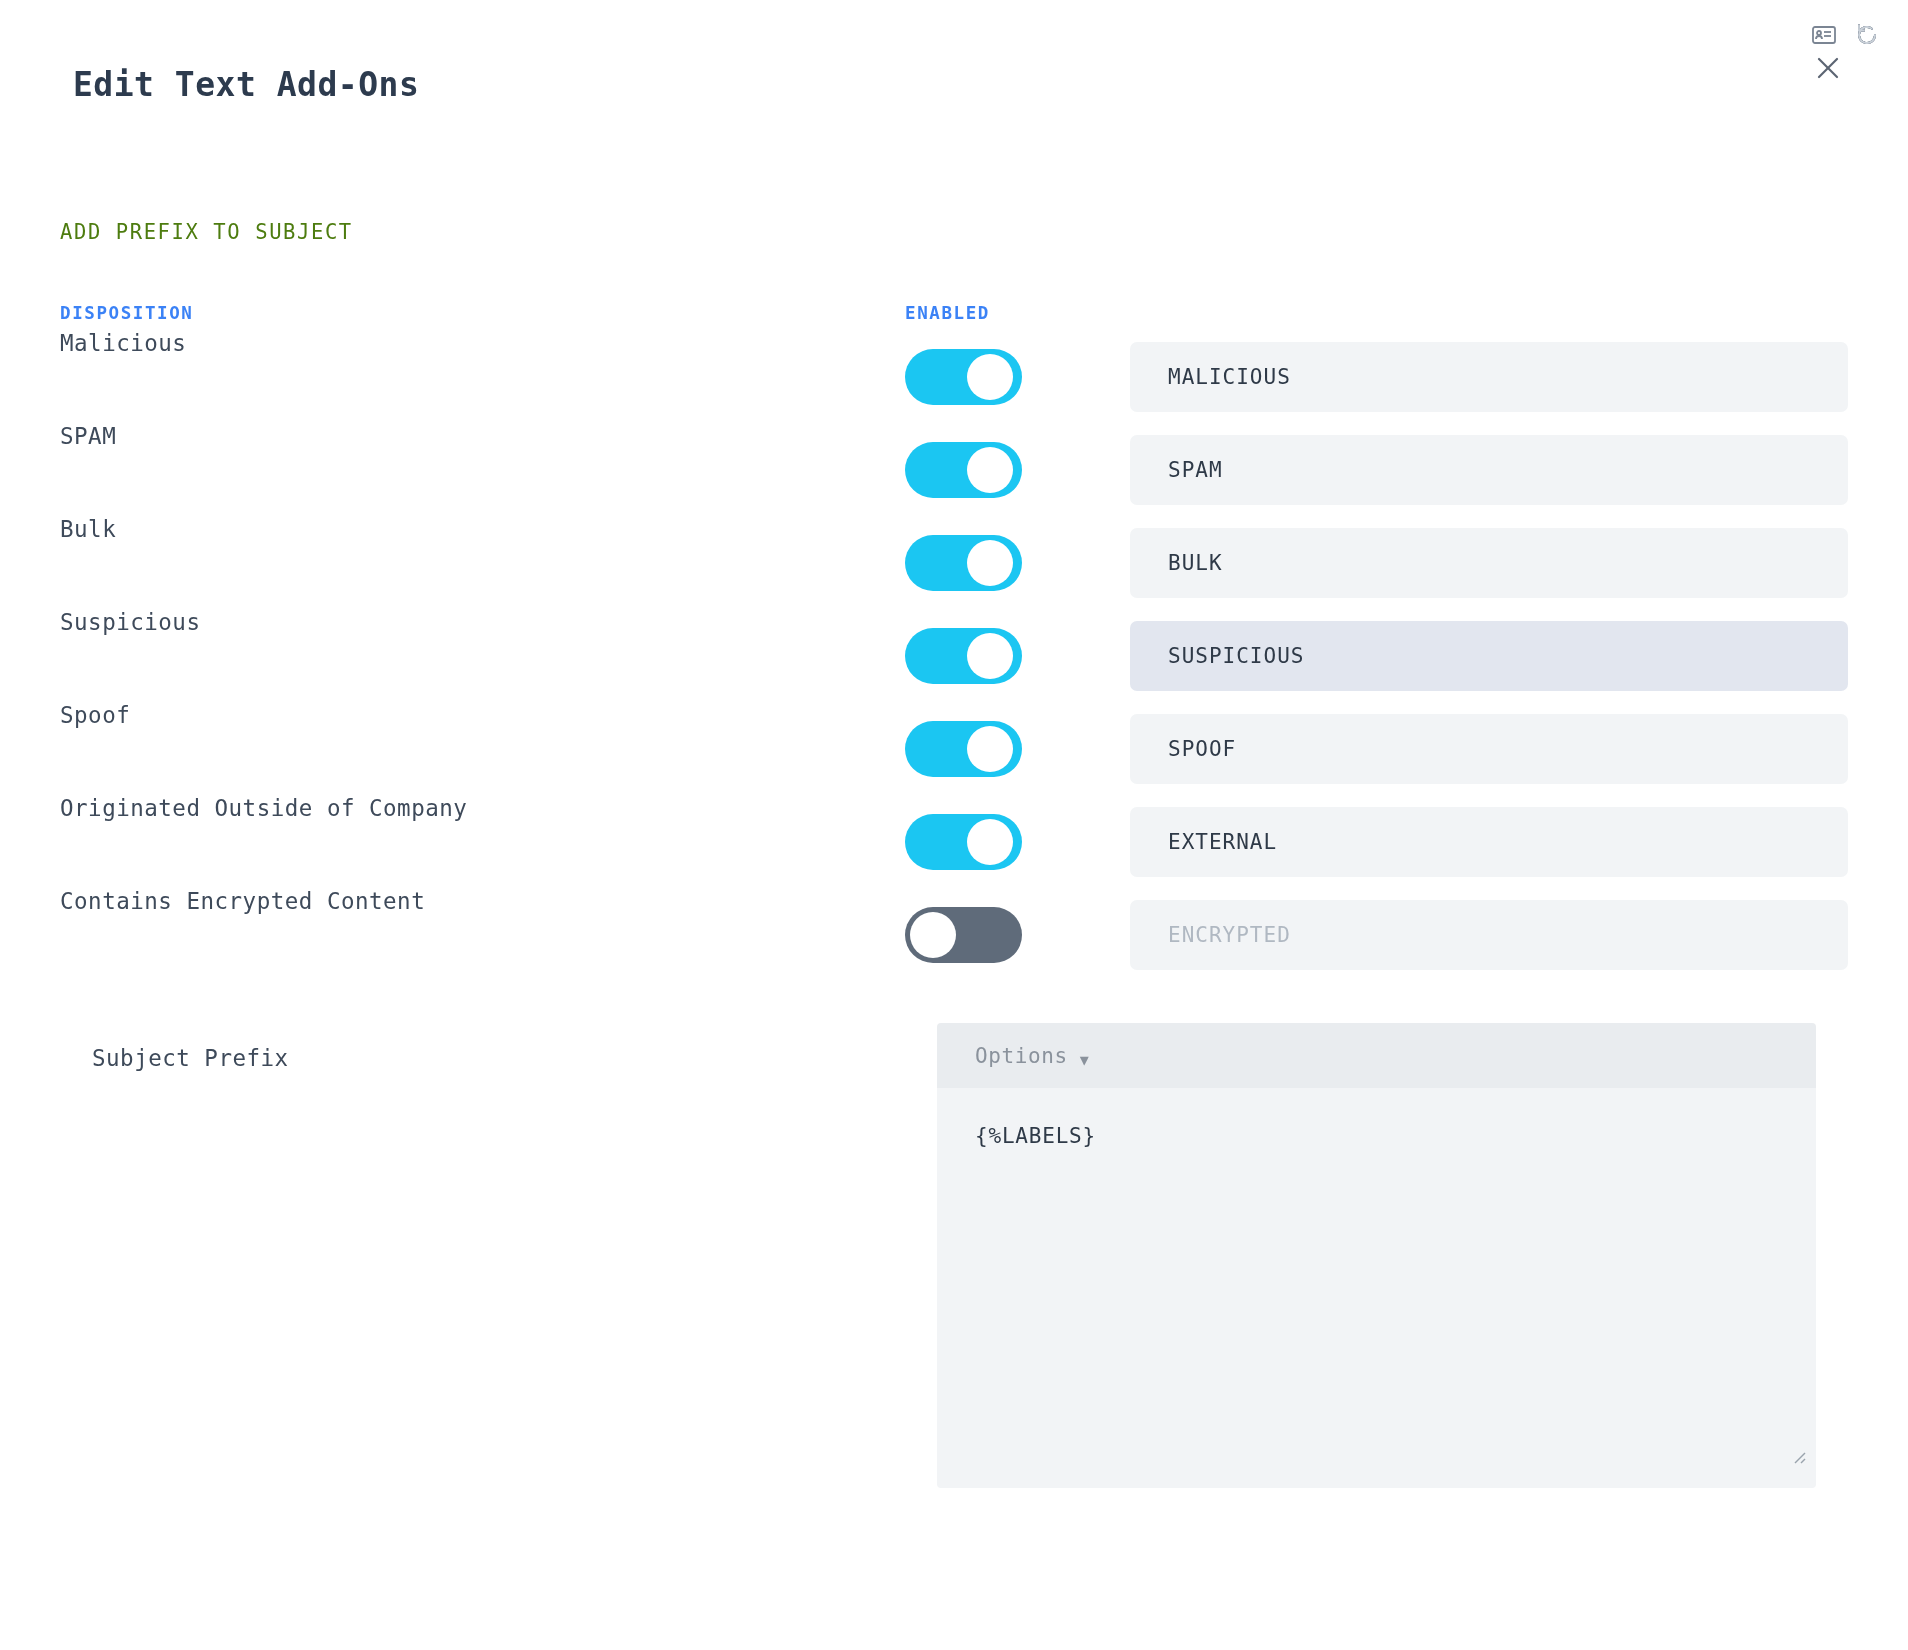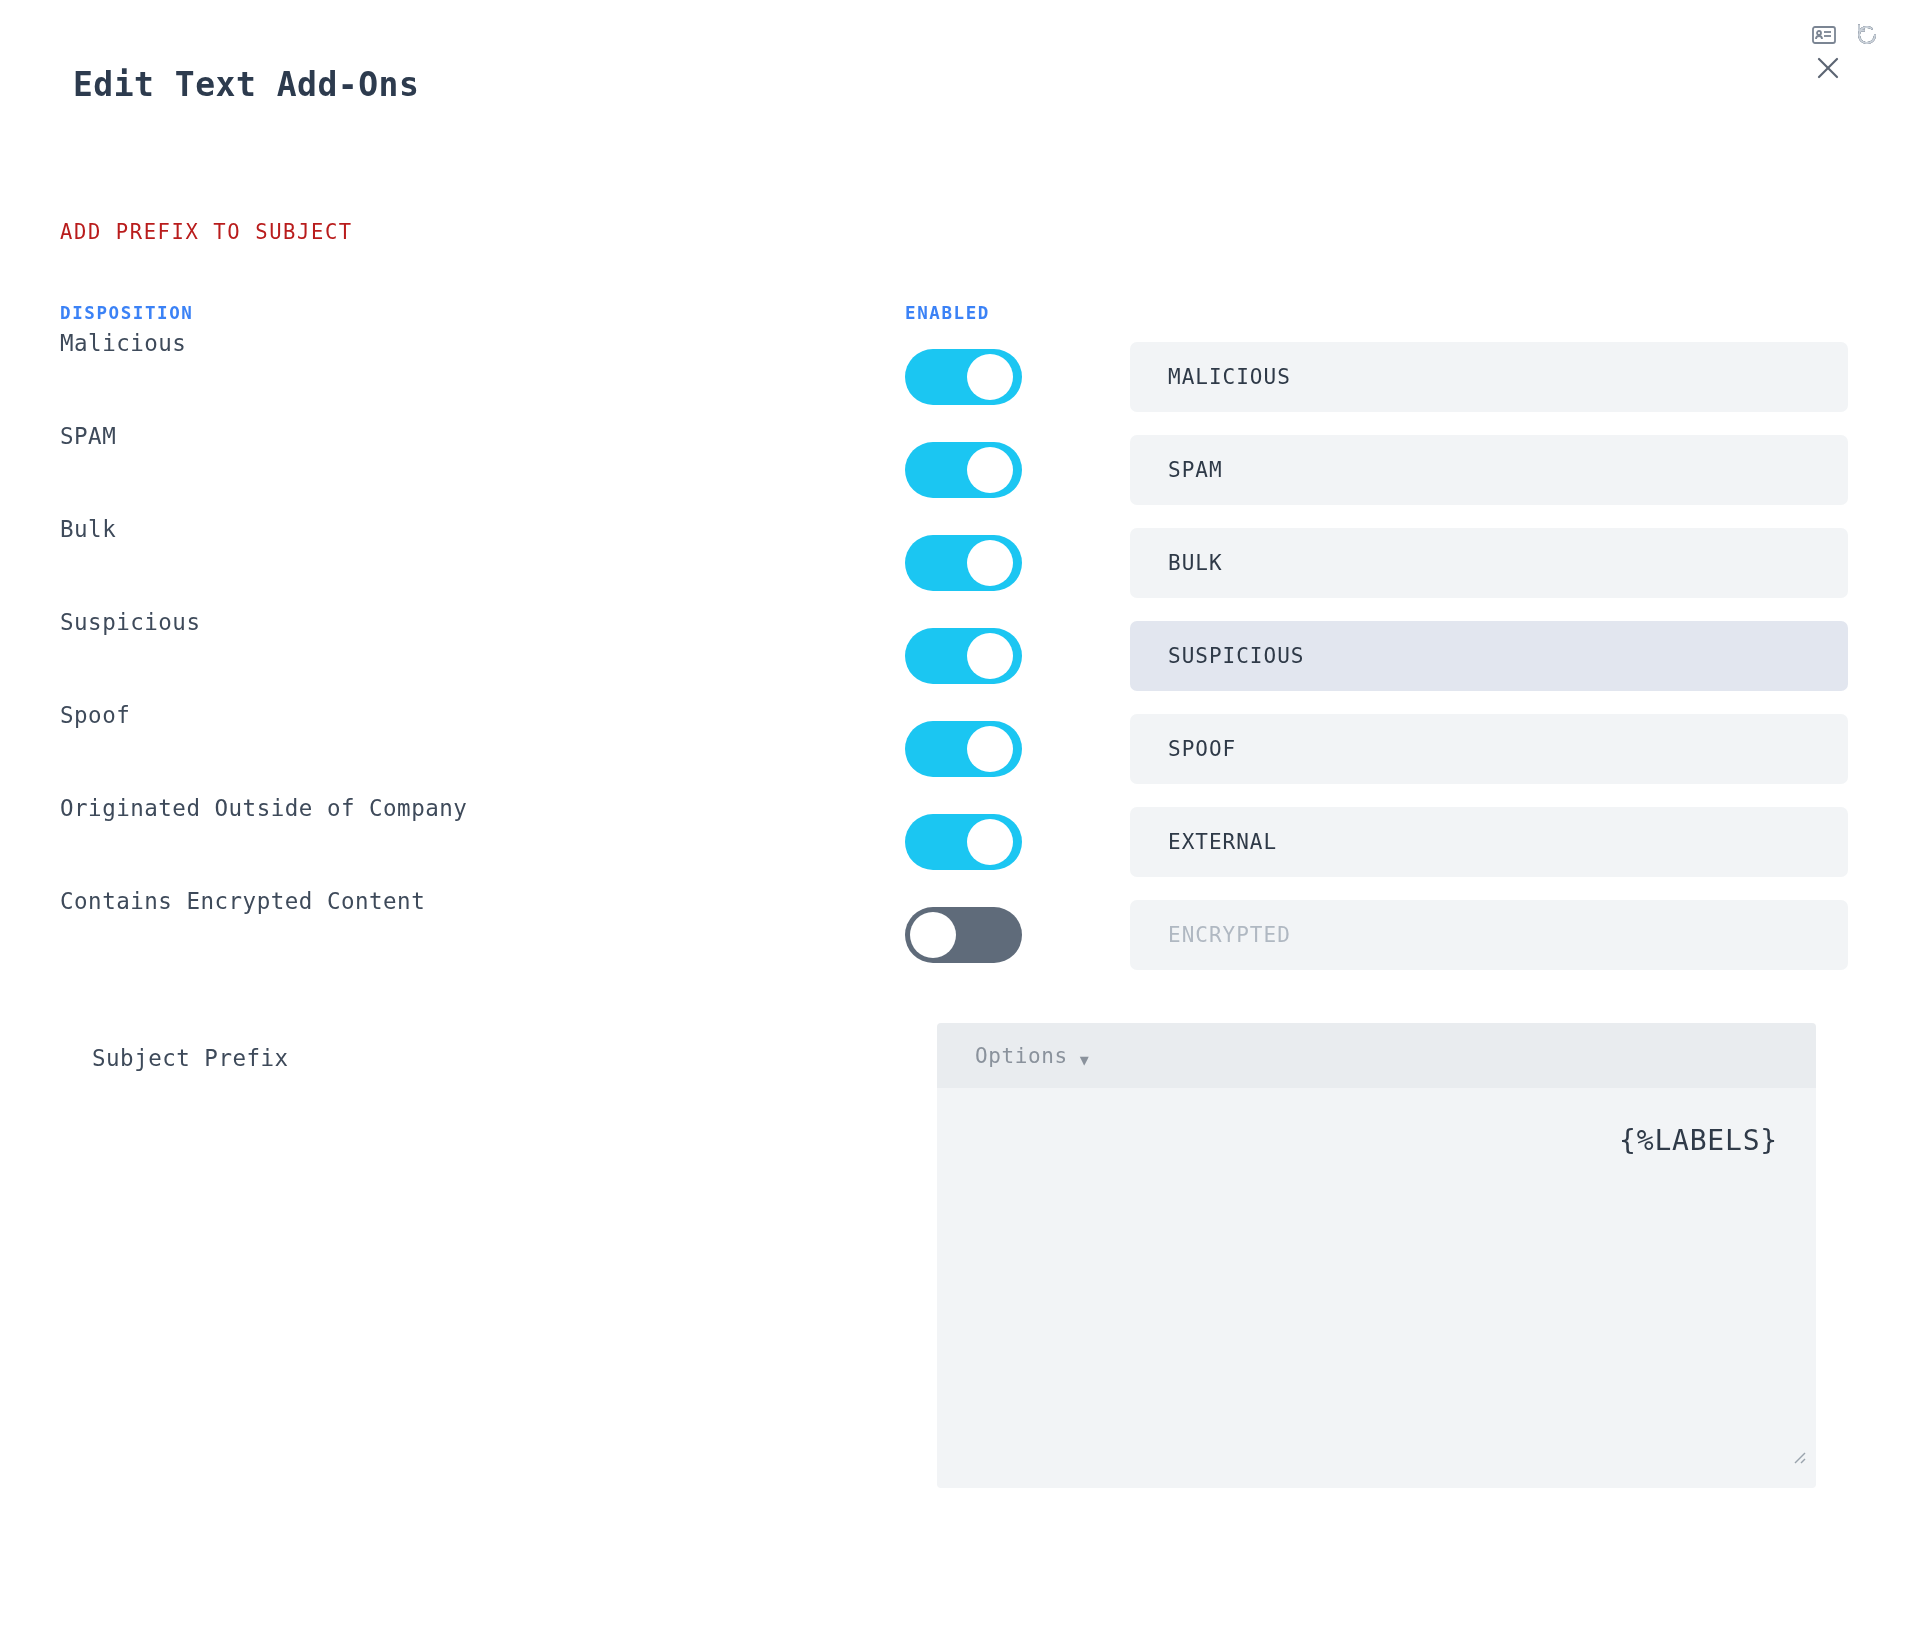--- a/index.html
+++ b/index.html
@@ -46,21 +46,21 @@
     border: none;
     padding: 0;
   }
   .close-button svg { display: block; }
 
   .section-label {
     padding: 0 60px;
     margin-top: 100px;
     font-size: 20.5px;
     letter-spacing: 1.6px;
-    color: #b91c1c;
+    color: #4d7c0f;
     font-family: "DejaVu Sans Mono", "Liberation Mono", monospace;
   }
 
   .table {
     margin-top: 52px;
     padding: 0 60px;
   }
   .table-head {
     display: flex;
     align-items: center;
@@ -200,26 +200,25 @@
     letter-spacing: 0.6px;
   }
   .caret {
     font-size: 15px;
     line-height: 1;
   }
   .editor-area {
     background: #f2f4f6;
     height: 400px;
     padding: 36px 38px;
-    font-size: 28px;
+    font-size: 21px;
     color: #2f3a48;
     letter-spacing: 0.8px;
     position: relative;
     border-radius: 0 0 4px 4px;
-    text-align: right;
   }
   .resize-grip {
     position: absolute;
     right: 8px;
     bottom: 6px;
     width: 18px;
     height: 18px;
     color: #9aa3ad;
   }
 </style>

